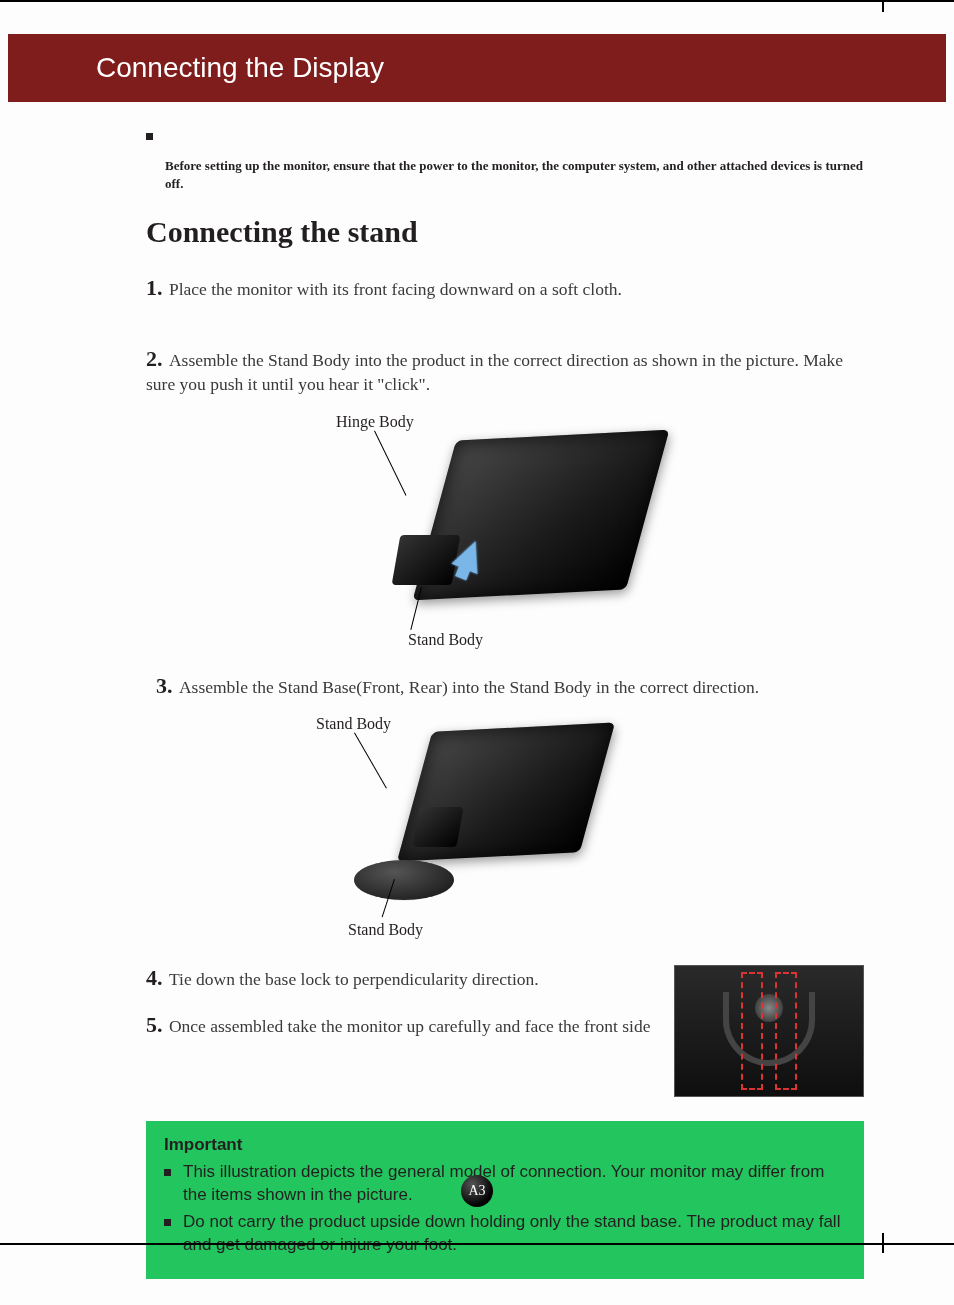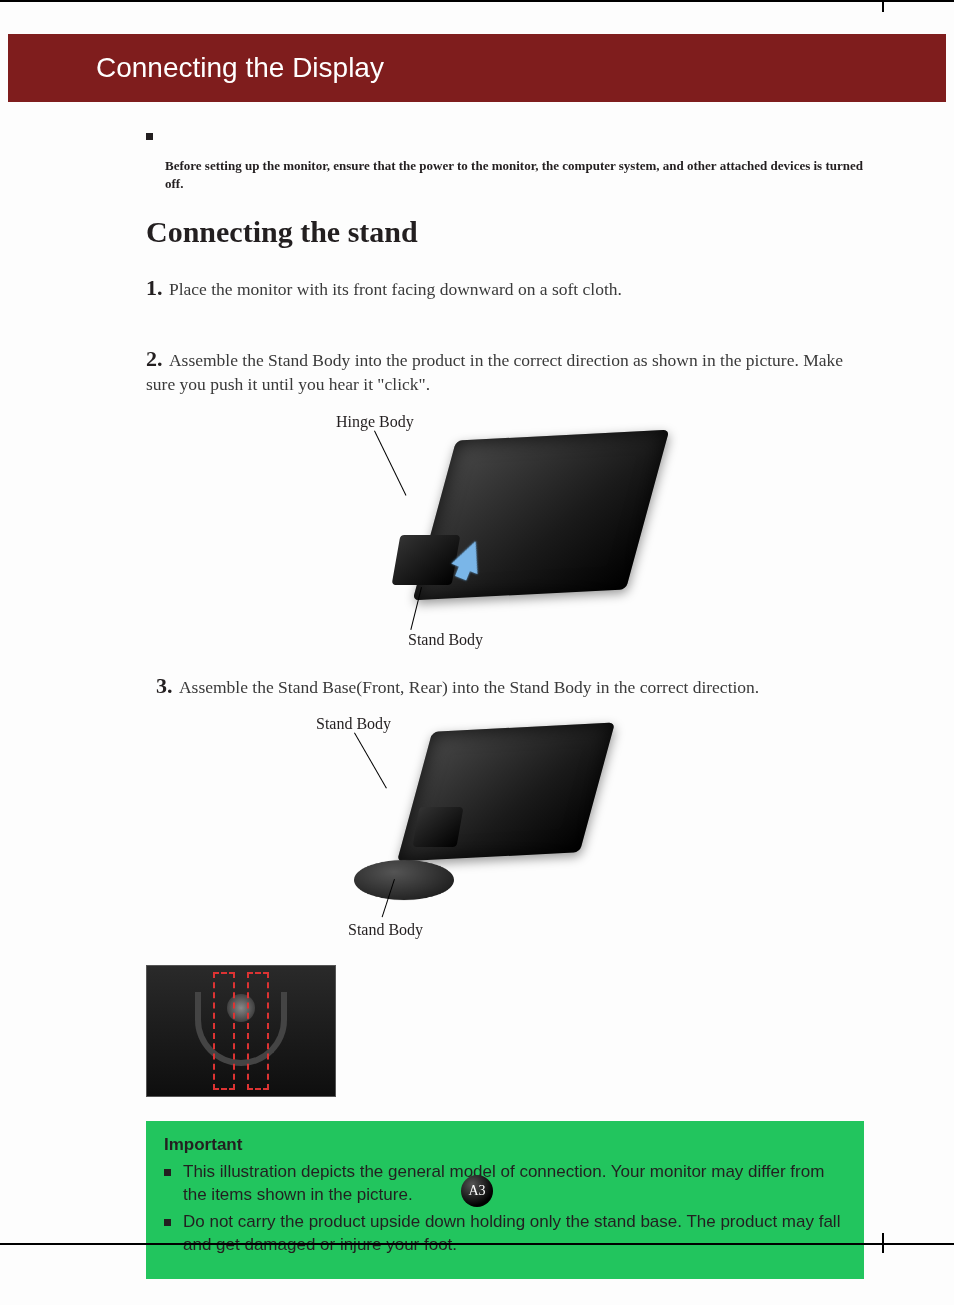--- a/index.html
+++ b/index.html
@@ -242,20 +242,30 @@
     <div class="fig-label" style="top:-2px; left:10px;">Stand Body</div>
     <div class="leader" style="top:16px; left:48px; height:64px; transform:rotate(-30deg);"></div>
     <div class="monitor-back" style="top:10px; left:110px; width:180px; height:130px;"></div>
     <div class="stand-body" style="top:90px; left:110px; width:44px; height:40px;"></div>
     <div class="stand-base" style="top:128px; left:48px;"></div>
     <div class="leader" style="top:162px; left:88px; height:40px; transform:rotate(18deg);"></div>
     <div class="fig-label" style="bottom:-2px; left:42px;">Stand Body</div>
   </div>
 
   <div class="row45">
+    <div class="row45-left">
+      <div class="step">
+        <span class="step-num">4.</span>
+        <span class="step-text">Tie down the base lock to perpendicularity direction.</span>
+      </div>
+      <div class="step" style="margin-top:20px">
+        <span class="step-num">5.</span>
+        <span class="step-text">Once assembled take the monitor up carefully and face the front side</span>
+      </div>
+    </div>
     <div class="lock-img">
       <div class="knob"></div>
       <div class="dash-l"></div>
       <div class="dash-r"></div>
     </div>
   </div>
 
   <div class="important-box">
     <div class="important-title">Important</div>
     <div class="imp-row">

